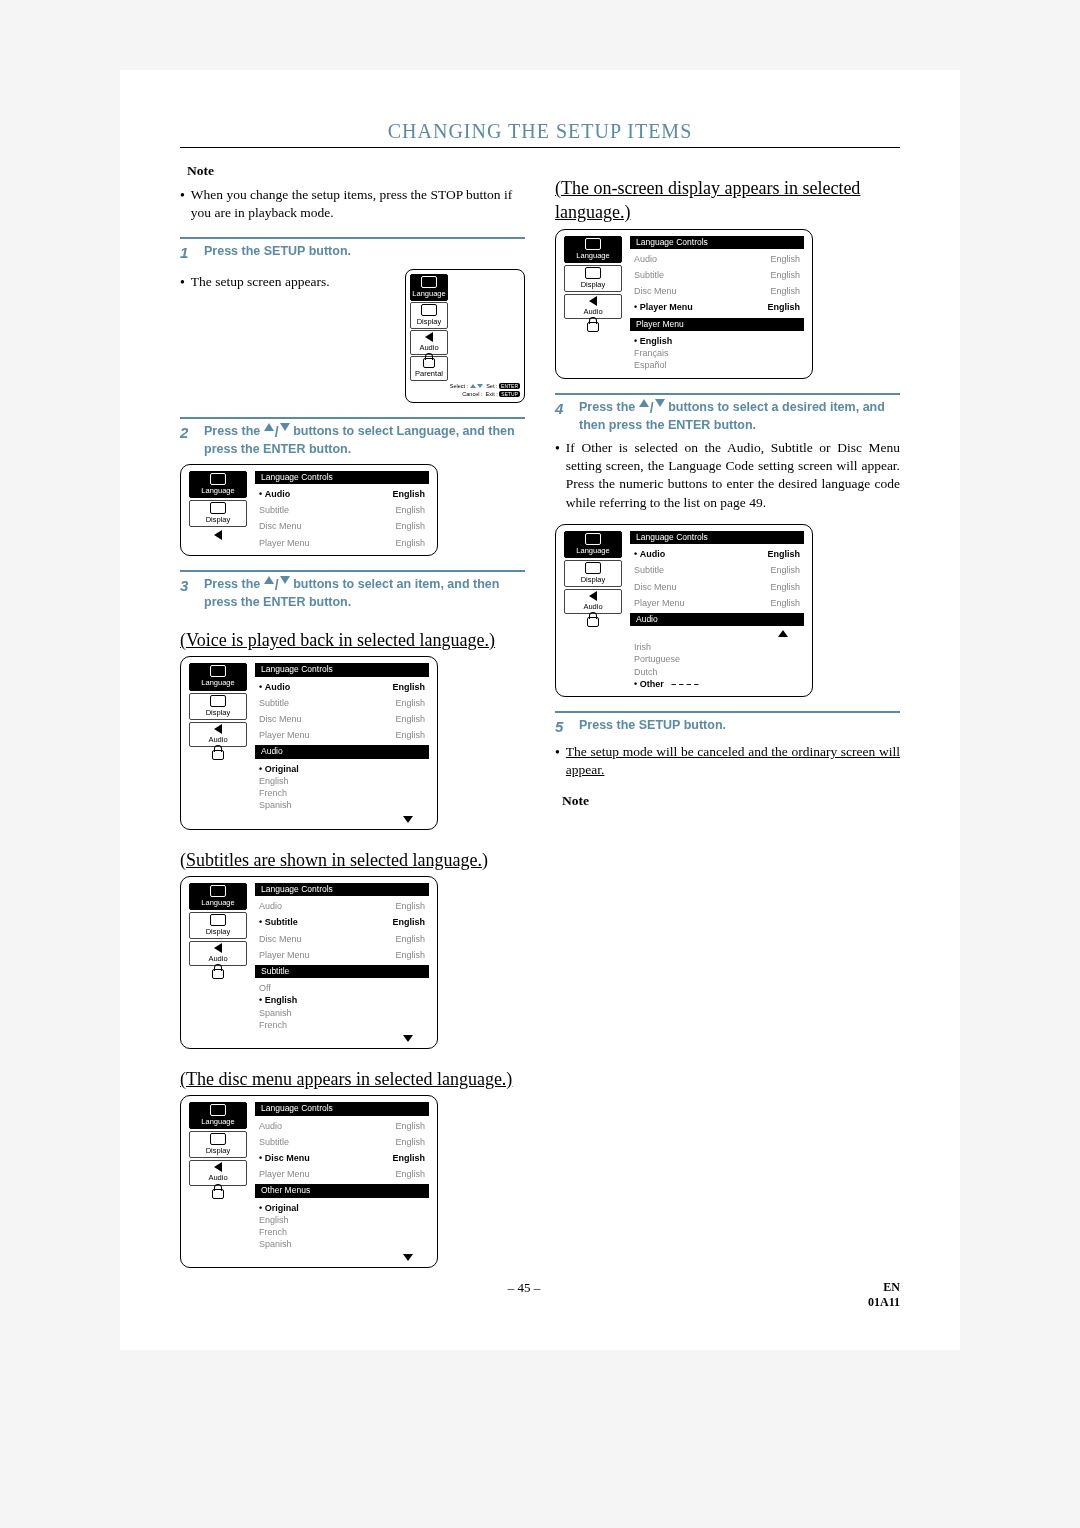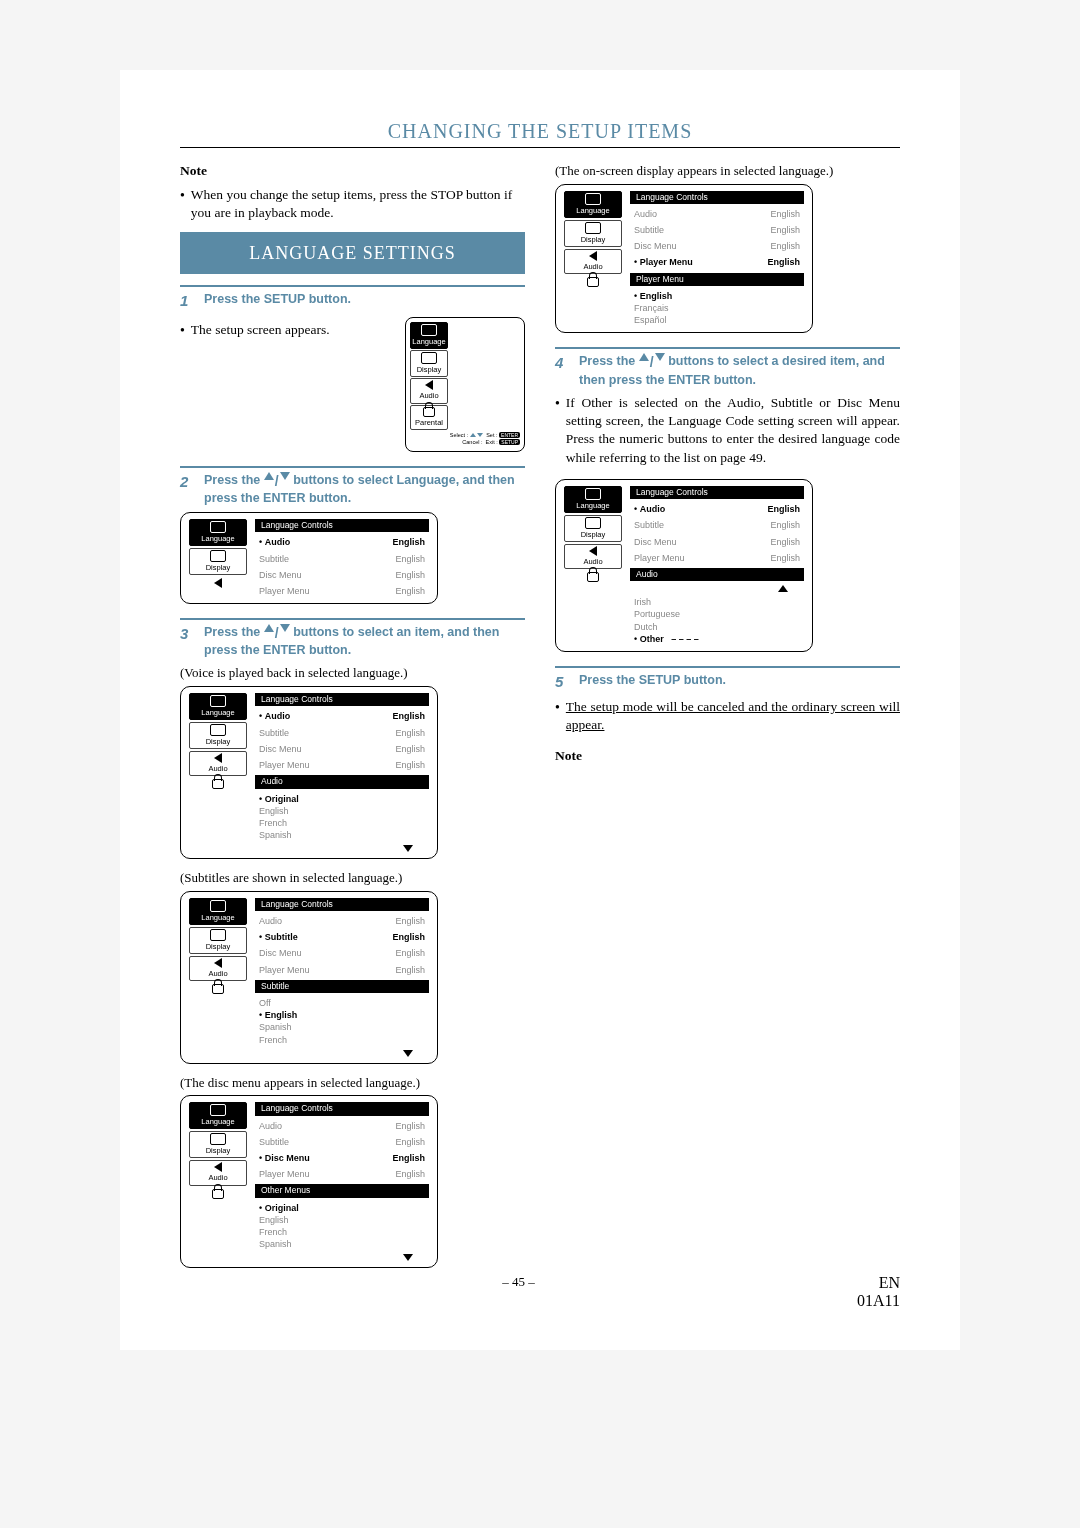--- a/index.html
+++ b/index.html
@@ -37,21 +37,21 @@
     display: flex;
     gap: 30px;
   }
   .col {
     flex: 1;
     font-size: 13.5px;
     line-height: 1.35;
   }
   .note-head {
     font-weight: bold;
-    margin: 4px 0 6px;
+    margin: 4px 7px 6px;
   }
   .bullet {
     display: flex;
     margin: 4px 0 12px;
   }
   .bullet::before {
     content: "\25CF";
     font-size: 8px;
     margin-right: 6px;
     margin-top: 4px;
@@ -101,22 +101,23 @@
     border-left: 5px solid transparent;
     border-right: 5px solid transparent;
     border-bottom: 8px solid #5a8aa5;
   }
   .tri-dn {
     border-left: 5px solid transparent;
     border-right: 5px solid transparent;
     border-top: 8px solid #5a8aa5;
   }
   .caption {
-    font-size: 13px;
-    margin: 4px 0 4px;
+    font-size: 18px;
+    margin: 18px 0 4px;
+    text-decoration: underline;
   }
   .osd {
     border: 1px solid #000;
     border-radius: 10px;
     width: 240px;
     padding: 6px 8px;
     display: flex;
     gap: 8px;
     font-family: Arial, sans-serif;
     font-size: 9px;
@@ -234,39 +235,38 @@
   }
   .footer {
     position: absolute;
     bottom: 40px;
     left: 60px;
     right: 60px;
     display: flex;
     justify-content: space-between;
     font-size: 13px;
   }
-  .pagecode { text-align: right; font-size: 16px; }
+  .pagecode { text-align: right; font-size: 12px; font-weight: bold; }
 </style>
 </head>
 <body>
 
 <div class="page">
 
   <div class="title">CHANGING THE SETUP ITEMS</div>
   <hr class="title-rule">
 
   <div class="cols">
 
     <div class="col">
       <div class="note-head">Note</div>
       <div class="bullet">
         <span>When you change the setup items, press the STOP button if you are in playback mode.</span>
       </div>
 
-      <div class="banner">LANGUAGE SETTINGS</div>
 
       <hr class="step-rule">
       <div class="step-row">
         <span class="step-num">1</span>
         <span class="step-text">Press the SETUP button.</span>
       </div>
       <div style="display:flex;align-items:flex-start;gap:10px;">
         <div class="bullet" style="flex:1;">
           <span>The setup screen appears.</span>
         </div>

